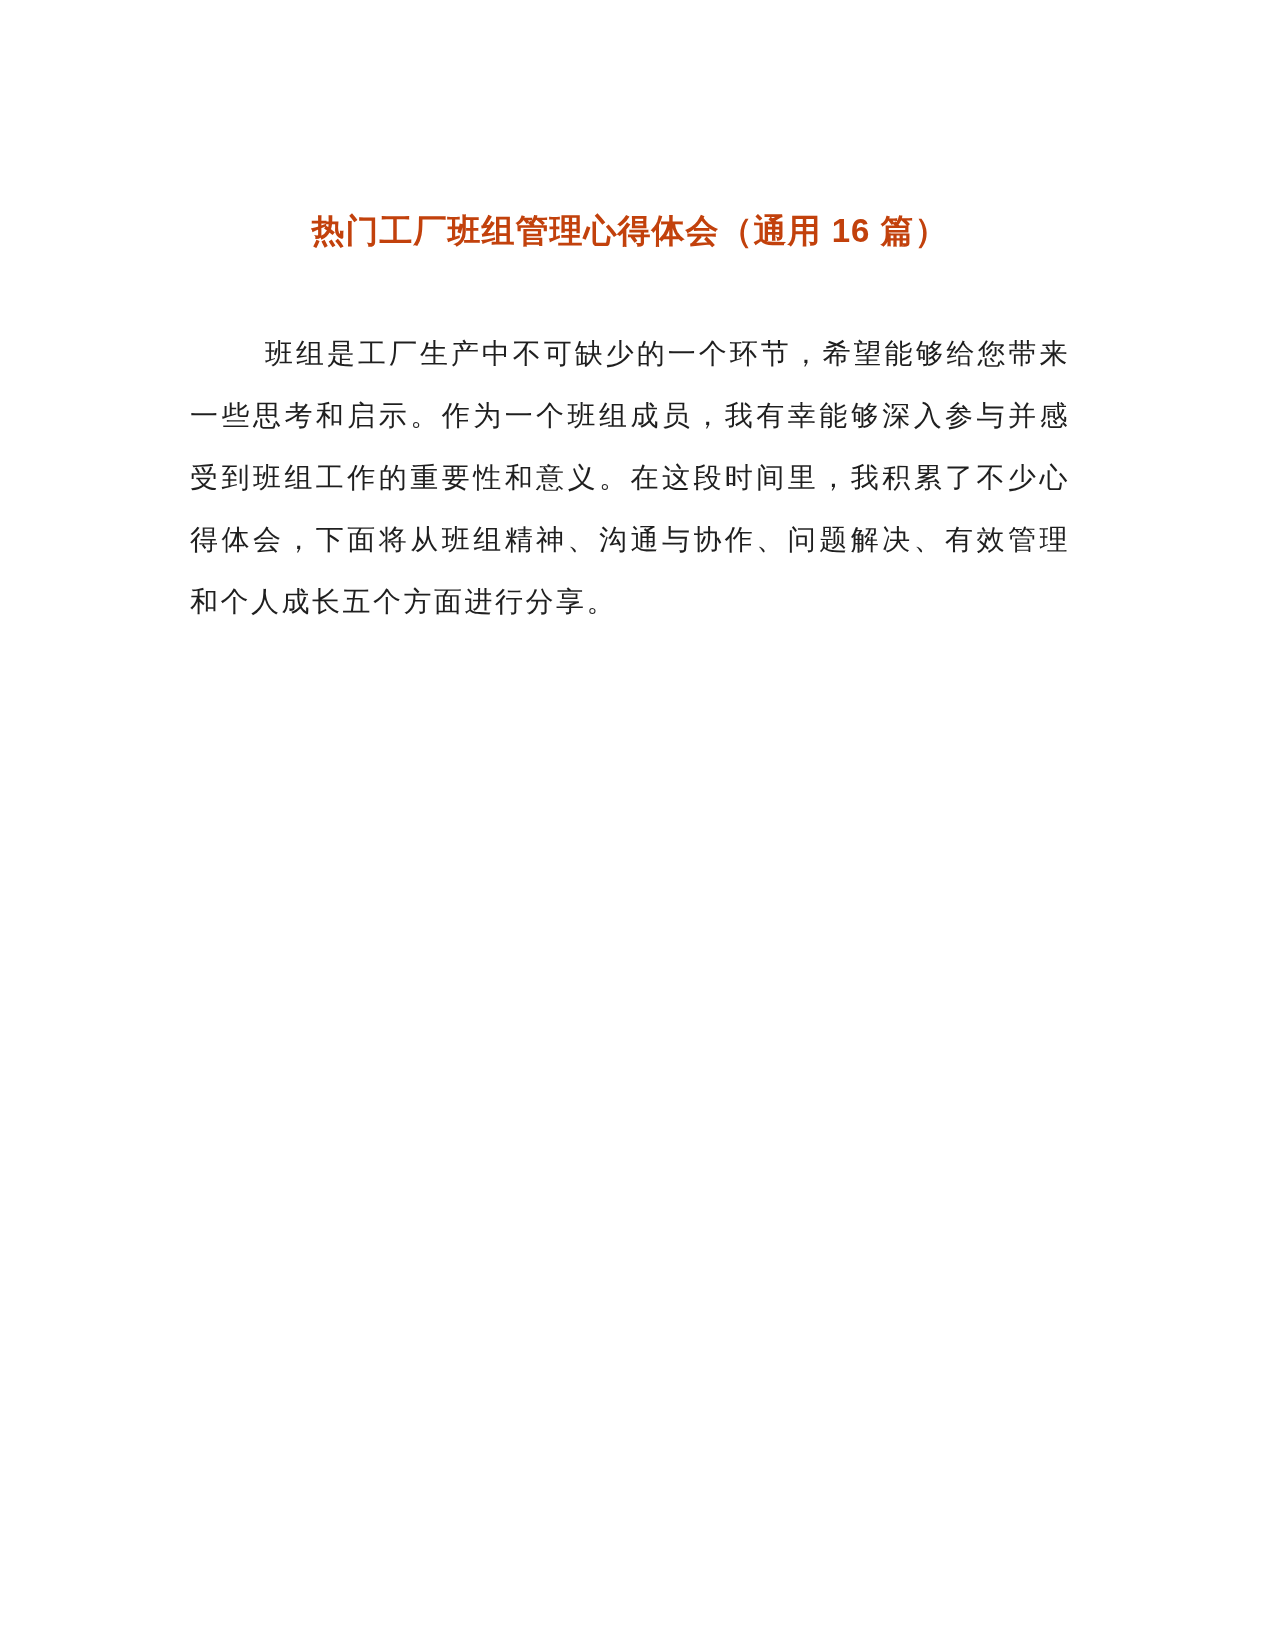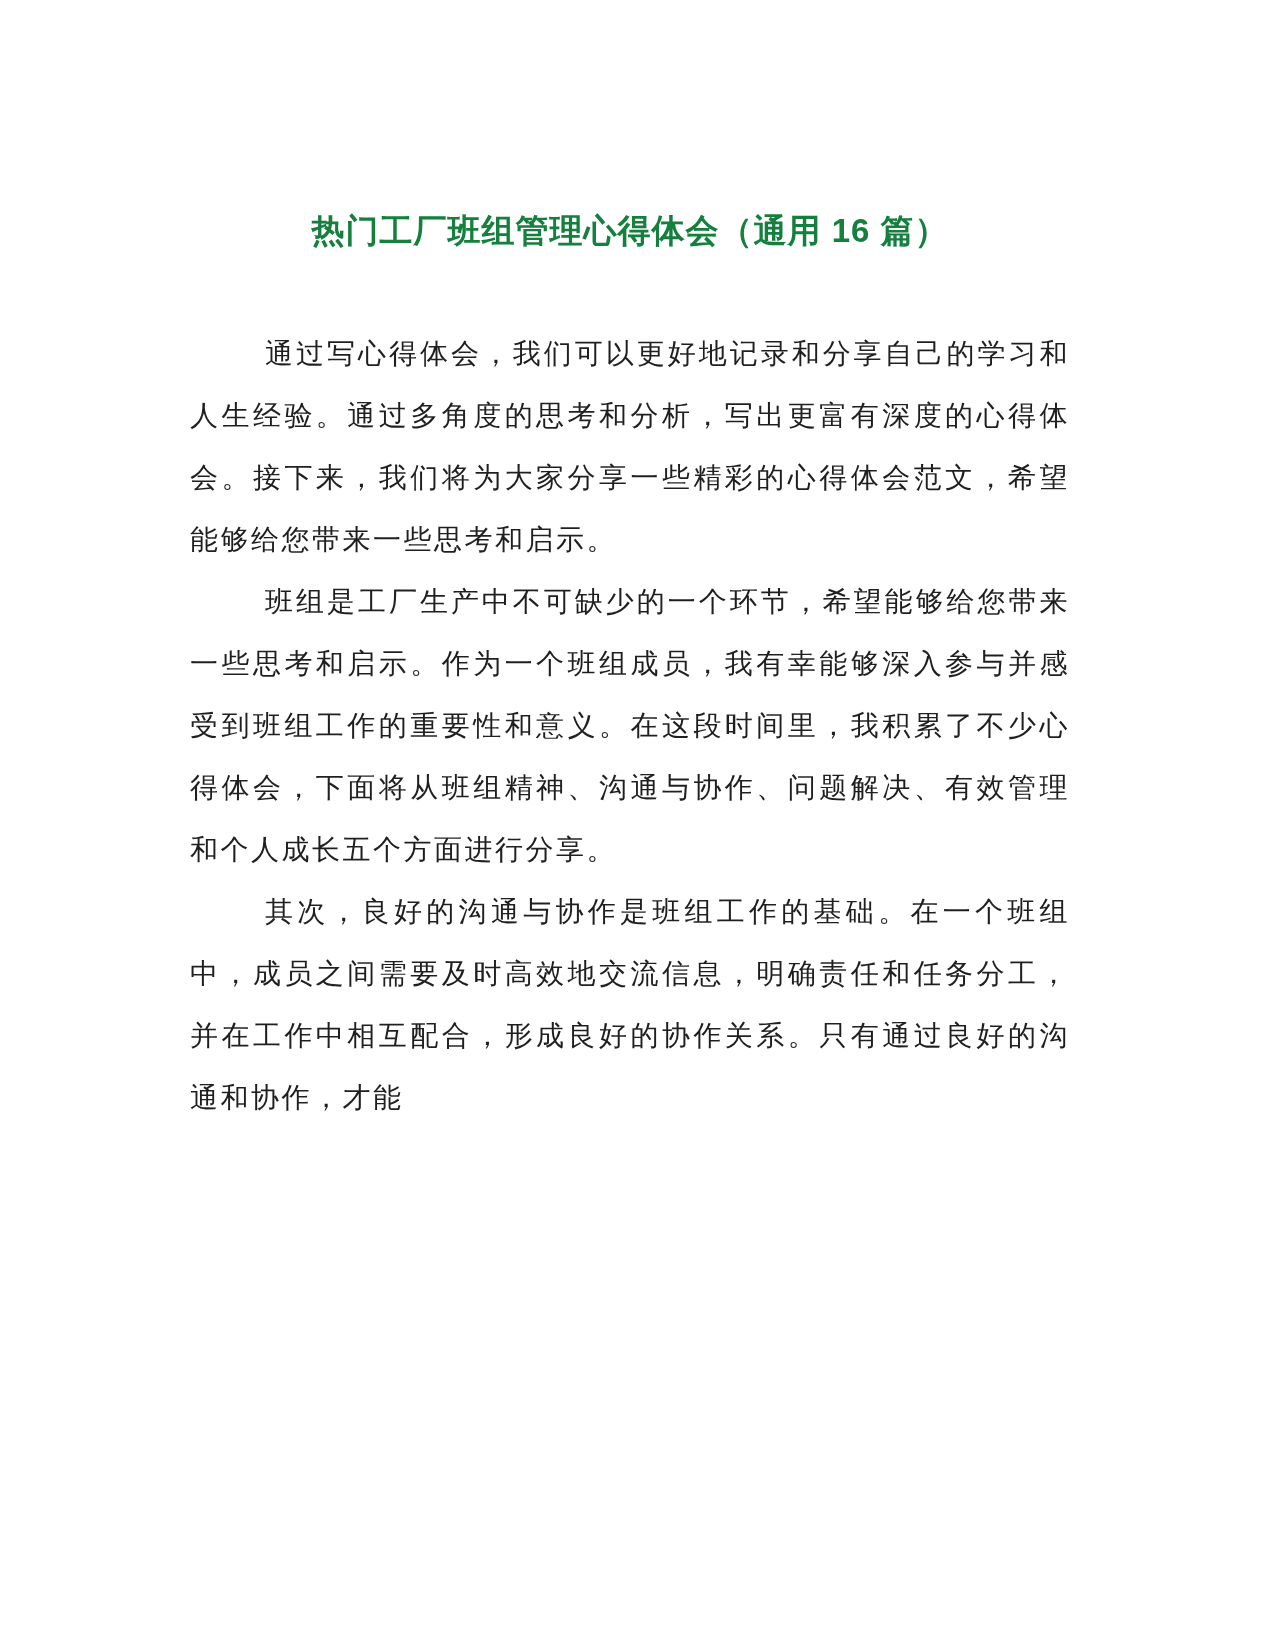--- a/index.html
+++ b/index.html
@@ -19,21 +19,21 @@
     color: #1f1f1f;
   }
   .doc-title {
     font-family: "Liberation Sans", sans-serif;
     font-weight: 700;
     font-size: 33px;
     line-height: 62px;
     letter-spacing: 1px;
     text-align: center;
     margin: 0 0 61px 0;
-    color: #15803d;
+    color: #c2410c;
   }
   .doc-body {
     width: 880px;
   }
   .para {
     font-family: "Liberation Serif", serif;
     font-weight: 400;
     font-size: 28px;
     line-height: 62px;
     letter-spacing: 2.5px;
@@ -42,17 +42,15 @@
     margin: 0;
     color: #1f1f1f;
   }
 </style>
 </head>
 <body>
 
 <div class="page">
   <h1 class="doc-title">热门工厂班组管理心得体会（通用 16 篇）</h1>
   <div class="doc-body">
-      <p class="para">通过写心得体会，我们可以更好地记录和分享自己的学习和人生经验。通过多角度的思考和分析，写出更富有深度的心得体会。接下来，我们将为大家分享一些精彩的心得体会范文，希望能够给您带来一些思考和启示。</p>
       <p class="para">班组是工厂生产中不可缺少的一个环节，希望能够给您带来一些思考和启示。作为一个班组成员，我有幸能够深入参与并感受到班组工作的重要性和意义。在这段时间里，我积累了不少心得体会，下面将从班组精神、沟通与协作、问题解决、有效管理和个人成长五个方面进行分享。</p>
-      <p class="para">其次，良好的沟通与协作是班组工作的基础。在一个班组中，成员之间需要及时高效地交流信息，明确责任和任务分工，并在工作中相互配合，形成良好的协作关系。只有通过良好的沟通和协作，才能</p>
     </div>
 </div>
 
 </body></html>

